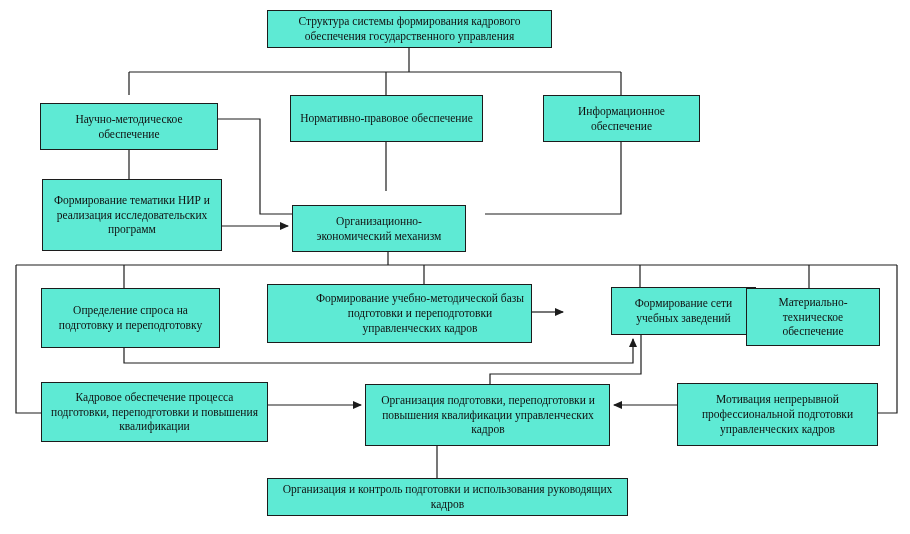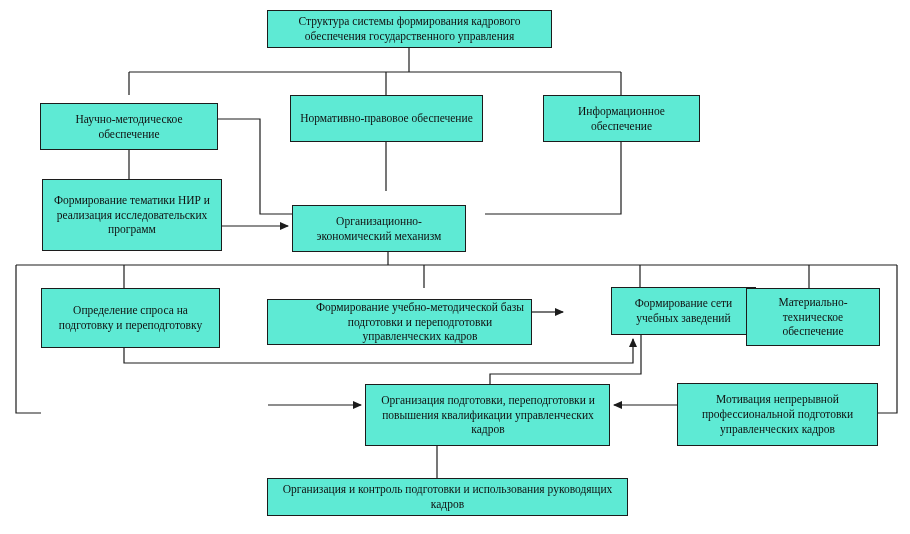--- a/index.html
+++ b/index.html
@@ -104,32 +104,35 @@
   </div>
 
   <div class="node" style="left:292px; top:205px; width:174px; height:47px;">
     <span>Организационно-экономический механизм</span>
   </div>
 
   <div class="node" style="left:41px;  top:288px; width:179px; height:60px;">
     <span>Определение спроса на подготовку и переподготовку</span>
   </div>
 
-  <div class="node" style="left:267px; top:299px; width:265px; height:46px;padding-left:47px;">
+  <div class="node" style="left:267px; top:284px; width:265px; height:59px;padding-left:47px;">
     <span>Формирование учебно-методической базы подготовки и переподготовки управленческих кадров</span>
   </div>
 
   <div class="node" style="left:567px; top:287px; width:145px; height:48px;margin-left:44px;">
     <span>Формирование сети учебных заведений</span>
   </div>
 
   <div class="node" style="left:746px; top:288px; width:134px; height:58px;">
     <span>Материально-техническое обеспечение</span>
   </div>
 
+  <div class="node" style="left:41px;  top:382px; width:227px; height:60px;">
+    <span>Кадровое обеспечение процесса подготовки, переподготовки и повышения квалификации</span>
+  </div>
 
   <div class="node" style="left:365px; top:384px; width:245px; height:62px;padding-left:7px;">
     <span>Организация подготовки, переподготовки и повышения квалификации управленческих кадров</span>
   </div>
 
   <div class="node" style="left:677px; top:383px; width:201px; height:63px;">
     <span>Мотивация непрерывной профессиональной подготовки управленческих кадров</span>
   </div>
 
   <div class="node" style="left:267px; top:478px; width:361px; height:38px;">

